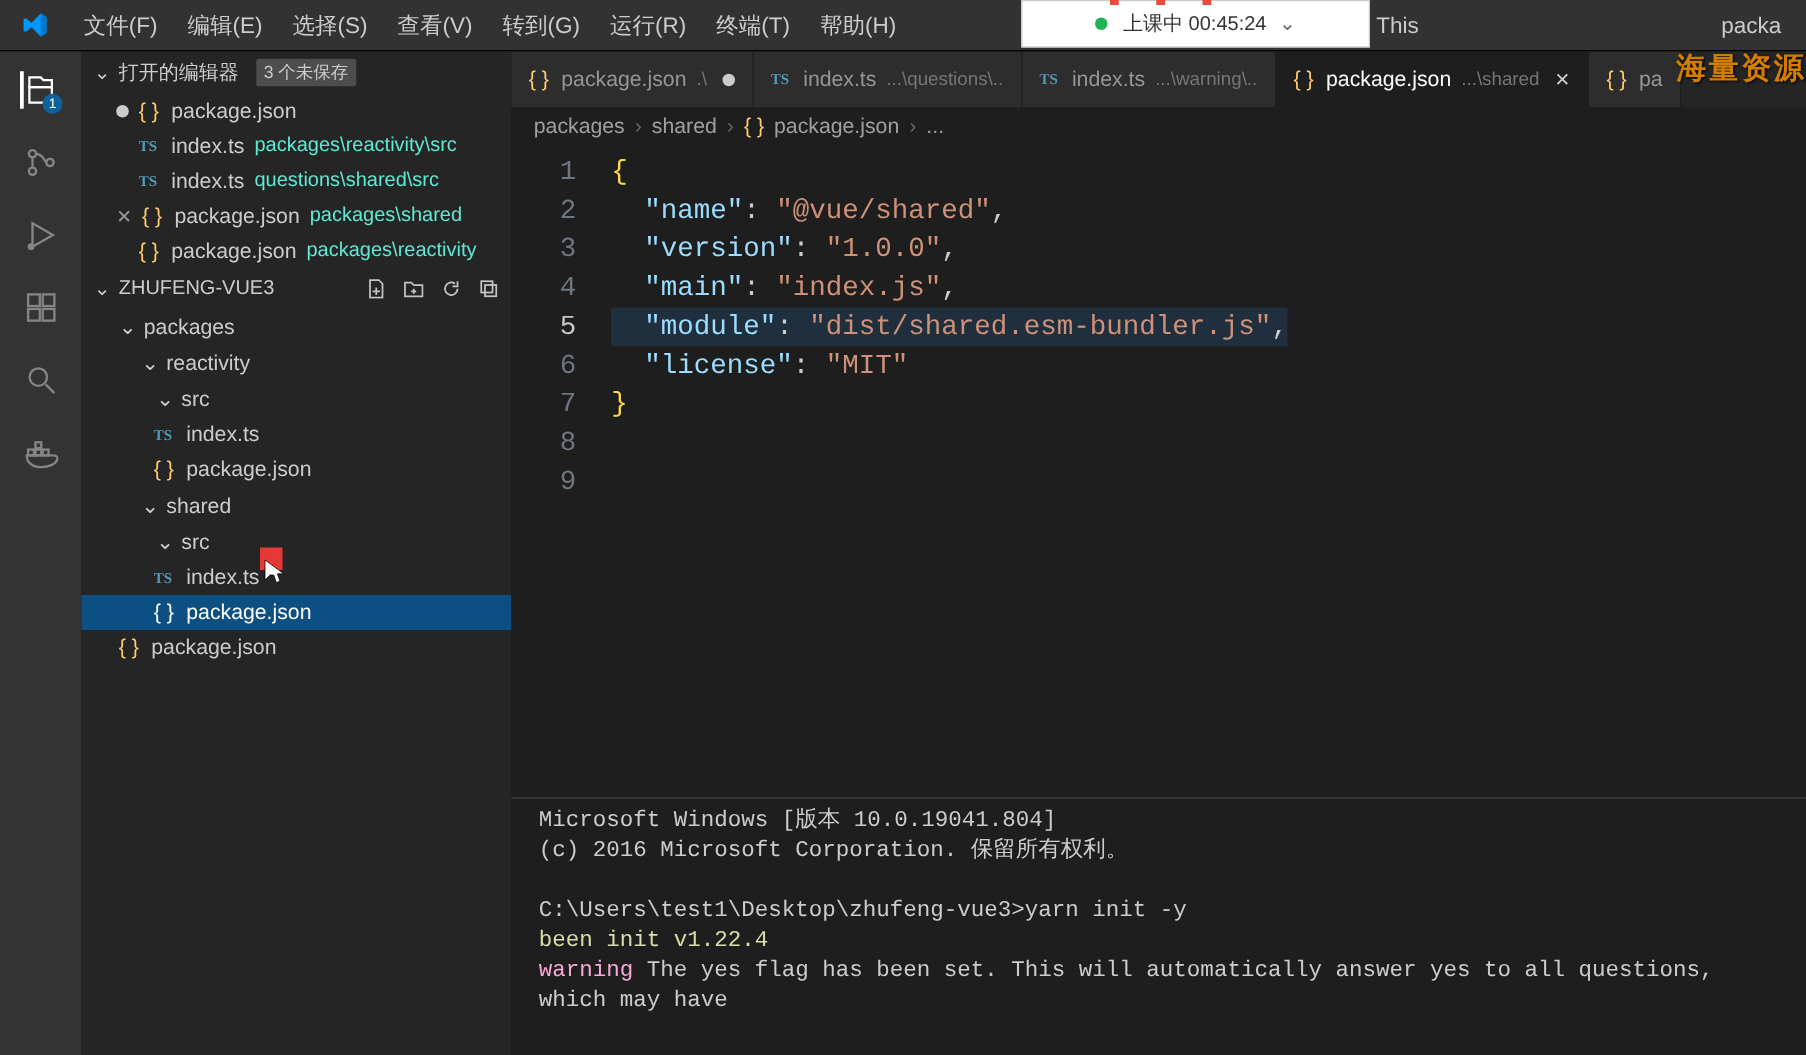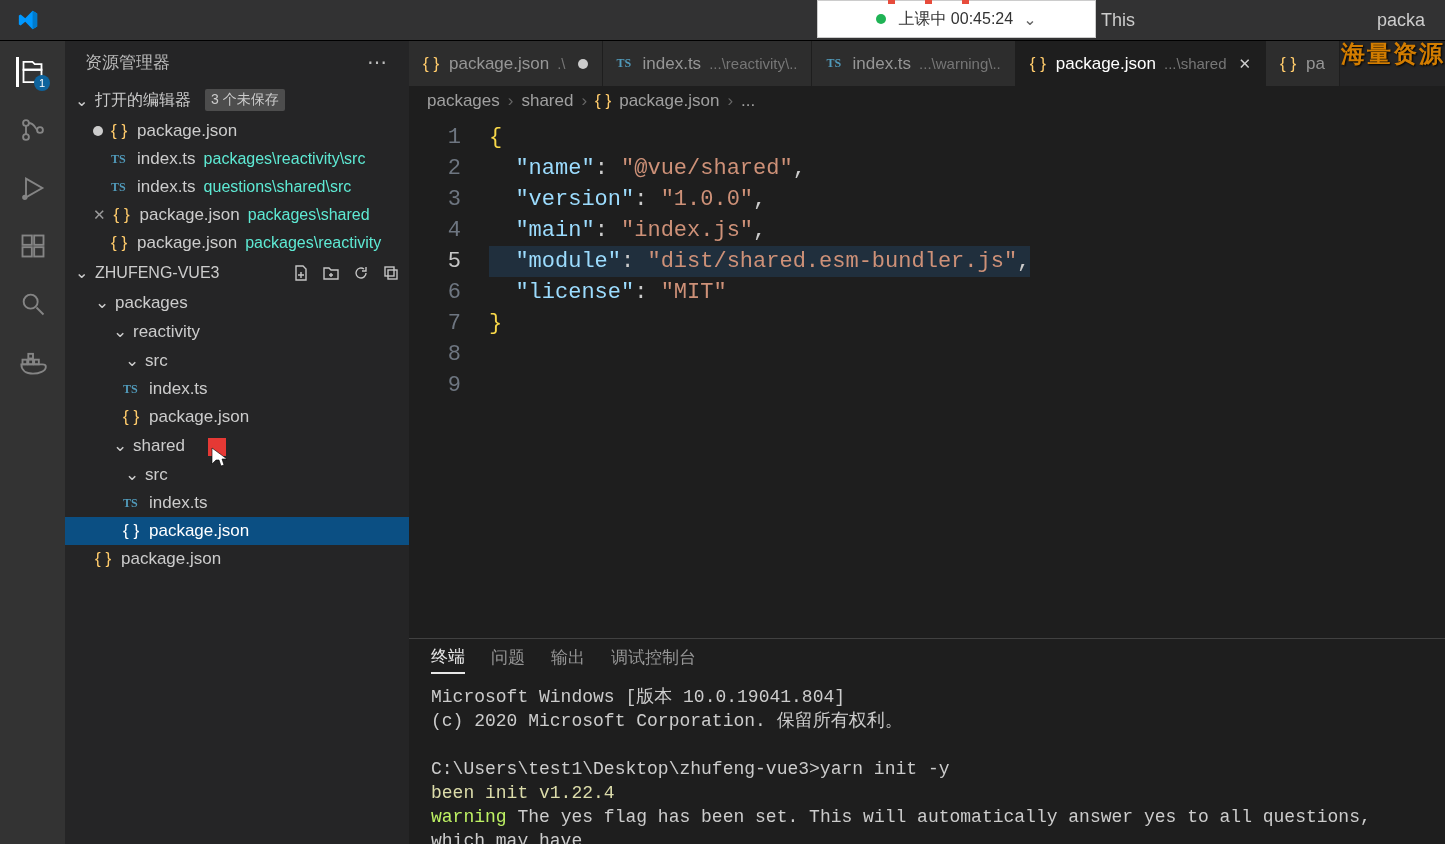--- a/index.html
+++ b/index.html
@@ -89,37 +89,47 @@
 .tok-str { color:#ce9178; }
 .code-line.hl { background:rgba(38,79,120,0.35); display:inline-block; min-width:540px; }
 
 
 .panel { height:206px; background:#1e1e1e; border-top:1px solid #414141; display:flex; flex-direction:column; }
 .panel-tabs { height:40px; display:flex; align-items:center; gap:26px; padding:0 22px; }
 .panel-tab { color:#969696; font-size:17px; padding-bottom:4px; }
 .panel-tab.active { color:#e7e7e7; border-bottom:2px solid #e7e7e7; }
 .terminal { flex:1; font-family:Consolas,"Courier New",monospace; font-size:18px; color:#cccccc; padding:6px 22px; line-height:24px; white-space:pre-wrap; overflow:hidden; }
 .term-cmd { color:#dcdcaa; }
-.term-warn { color:#bef264; }
+.term-warn { color:#f9a8d4; }
 
 
 .cursor-pointer { position:absolute; top:438px; left:208px; z-index:500; }
 .cursor-pointer .red-sq { width:18px; height:18px; background:#e53935; }
 .cursor-pointer svg { position:absolute; top:8px; left:2px; }
 </style>
 </head>
 <body>
 
 <div class="titlebar">
   <div class="logo">
     <svg viewBox="0 0 24 24">
         <path fill="#0098ff" d="M17 2l5 3v14l-5 3-8-8-5 4-2-1V7l2-1 5 4 8-8z"></path>
         <path fill="#007acc" d="M17 2l5 3v14l-5 3V2z"></path>
       </svg>
   </div>
+  <div class="menu">
+    <div class="menu-item">文件(F)</div>
+    <div class="menu-item">编辑(E)</div>
+    <div class="menu-item">选择(S)</div>
+    <div class="menu-item">查看(V)</div>
+    <div class="menu-item">转到(G)</div>
+    <div class="menu-item">运行(R)</div>
+    <div class="menu-item">终端(T)</div>
+    <div class="menu-item">帮助(H)</div>
+  </div>
   <div class="title">
     <span>packa</span>
   </div>
   <div class="codelbl">This</div>
 </div>
 
 <div class="watermark">海量资源</div>
 
 <div class="floating">
   <div class="reddots">
@@ -175,24 +185,20 @@
           <rect x="3" y="10" width="4" height="4"></rect>
           <rect x="8" y="10" width="4" height="4"></rect>
           <rect x="13" y="10" width="4" height="4"></rect>
           <rect x="8" y="5" width="4" height="4"></rect>
           <path d="M2 14h18c1 0 3 0 3 2 0 4-6 6-11 6-6 0-10-3-10-8z"></path>
         </svg>
     </div>
   </div>
 
   <div class="sidebar">
-    <div class="sb-header">
-      <span>资源管理器</span>
-      <span class="dots">⋯</span>
-    </div>
 
     <div class="sb-section">
       <span class="chev">⌄</span>
       <span>打开的编辑器</span>
       <span class="badge-txt">3 个未保存</span>
     </div>
 
     <div class="open-editor">
       <span class="dot-unsaved"></span>
       <span class="file-ico ico-json">{ }</span>
@@ -301,21 +307,21 @@
     <div class="tabs">
       <div class="tab">
         <span class="file-ico ico-json">{ }</span>
         <span>package.json</span>
         <span class="path">.\</span>
         <span class="dot-unsaved"></span>
       </div>
       <div class="tab">
         <span class="file-ico ico-ts">TS</span>
         <span>index.ts</span>
-        <span class="path">...\reactivity\..</span>
+        <span class="path">...\questions\..</span>
       </div>
       <div class="tab">
         <span class="file-ico ico-ts">TS</span>
         <span>index.ts</span>
         <span class="path">...\warning\..</span>
       </div>
       <div class="tab active">
         <span class="file-ico ico-json">{ }</span>
         <span>package.json</span>
         <span class="path">...\shared</span>
@@ -355,28 +361,22 @@
   <span class="tok-key">"version"</span>: <span class="tok-str">"1.0.0"</span>,
   <span class="tok-key">"main"</span>: <span class="tok-str">"index.js"</span>,
 <span class="code-line hl">  <span class="tok-key">"module"</span>: <span class="tok-str">"dist/shared.esm-bundler.js"</span>,</span>
   <span class="tok-key">"license"</span>: <span class="tok-str">"MIT"</span>
 <span class="tok-punct">}</span>
 
 </div>
     </div>
 
     <div class="panel">
-      <div class="panel-tabs">
-        <div class="panel-tab active">终端</div>
-        <div class="panel-tab">问题</div>
-        <div class="panel-tab">输出</div>
-        <div class="panel-tab">调试控制台</div>
-      </div>
       <div class="terminal"><span>Microsoft Windows [版本 10.0.19041.804]</span>
-<span>(c) 2020 Microsoft Corporation. 保留所有权利。</span>
+<span>(c) 2016 Microsoft Corporation. 保留所有权利。</span>
 
 <span>C:\Users\test1\Desktop\zhufeng-vue3&gt;yarn init -y</span>
 <span class="term-cmd">been init v1.22.4</span>
 <span class="term-warn">warning</span><span> The yes flag has been set. This will automatically answer yes to all questions, which may have</span></div>
     </div>
   </div>
 </div>
 
 <div class="cursor-pointer">
   <div class="red-sq"></div>

